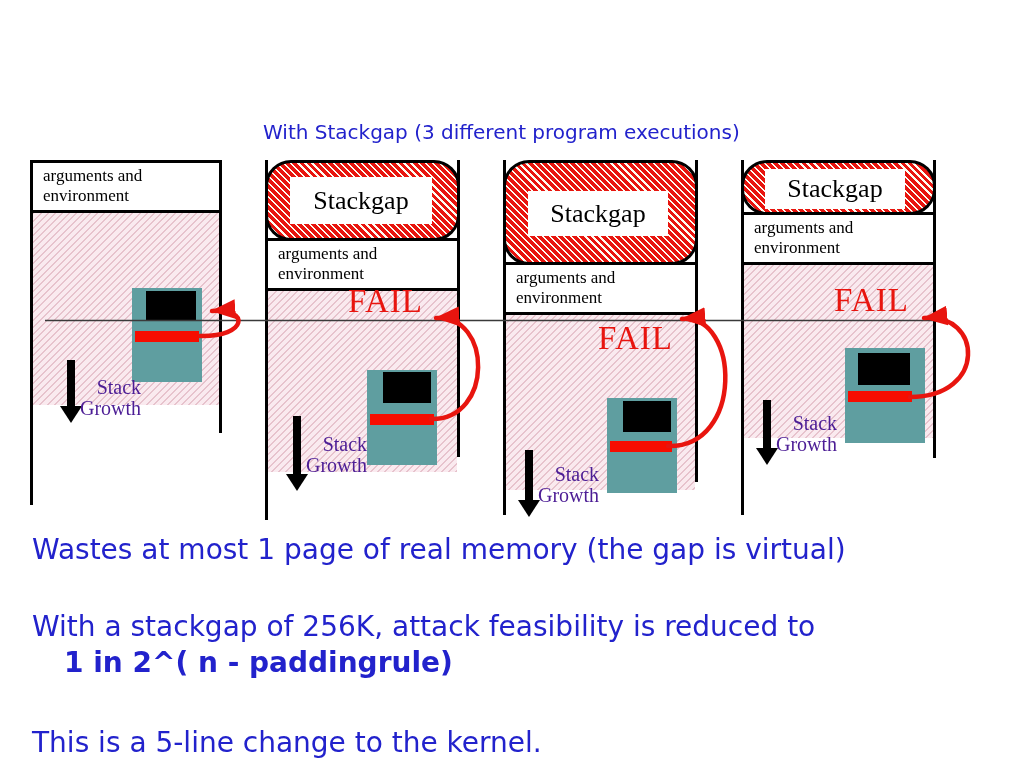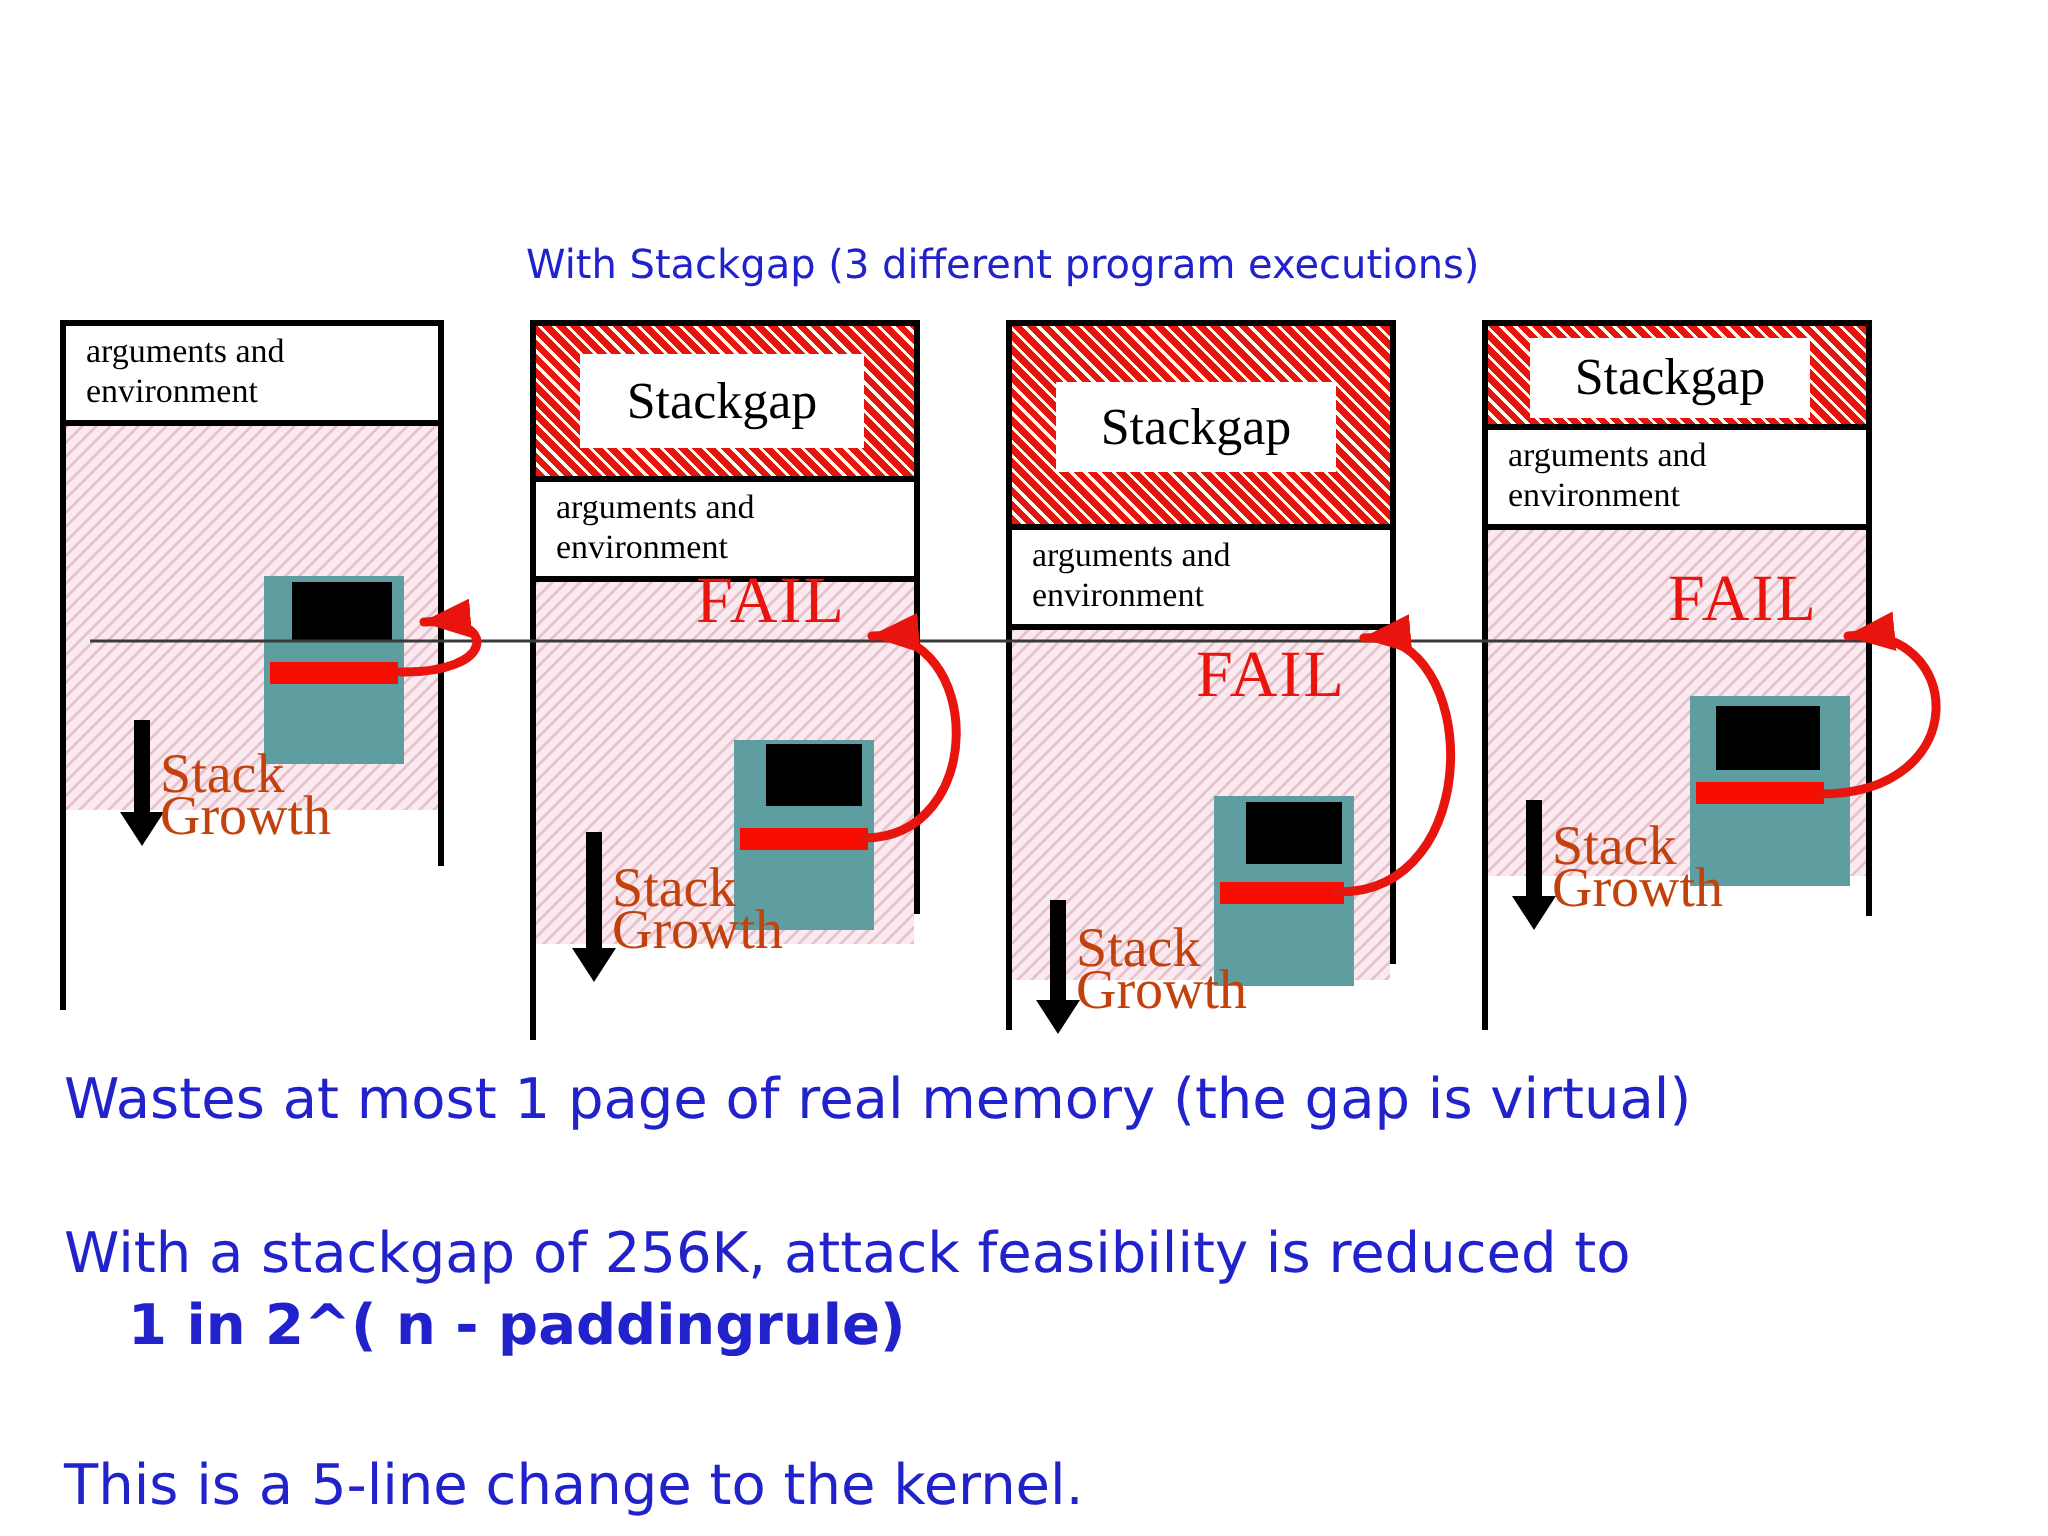--- a/index.html
+++ b/index.html
@@ -25,20 +25,21 @@
   .box { box-sizing:border-box; border:3px solid #000; background:#fff; }
   .args-text {
     font-family:"Liberation Serif", serif; font-size:17px; line-height:20px;
     color:#000; padding:3px 0 0 10px;
   }
   .args-text span { display:block; }
 
   .hatch-red {
     background-color:#fffdf2;
     background-image:repeating-linear-gradient(45deg,#e8150f 0px,#e8150f 3.4px,#fffdf2 3.4px,#fffdf2 5px);
+    border-radius:26px;
   }
   .gap-label {
     position:absolute; background:#ffffff; display:flex; align-items:center; justify-content:center;
     font-family:"Liberation Serif", serif; font-size:26px; color:#000;
   }
 
   .hatch-pink {
     background-color:#faeaef;
     background-image:repeating-linear-gradient(135deg,#e7c3cd 0px,#e7c3cd 1.4px,rgba(0,0,0,0) 1.4px,rgba(0,0,0,0) 5px);
   }
@@ -54,21 +55,21 @@
   }
 
   
   .sgarrow { width:8px; background:#000; }
   .sgarrow::after {
     content:""; position:absolute; left:-7px; top:100%;
     border-left:11px solid transparent; border-right:11px solid transparent;
     border-top:17px solid #000;
   }
   .sgtext {
-    font-family:"Liberation Serif", serif; font-size:28px; line-height:21px; color:#c2410c;
+    font-family:"Liberation Serif", serif; font-size:20px; line-height:21px; color:#4c1d95;text-align:right;
   }
   .sgtext span { display:block; }
 
   #overlay { left:0; top:0; pointer-events:none; }
 
   .note { font-size:28px; }
   #note-0 { left:32px; top:533px; }
   #note-1 { left:32px; top:610px; }
   #note-2 { left:64px; top:646px;font-weight:bold; }
   #note-3 { left:32px; top:726px; }

